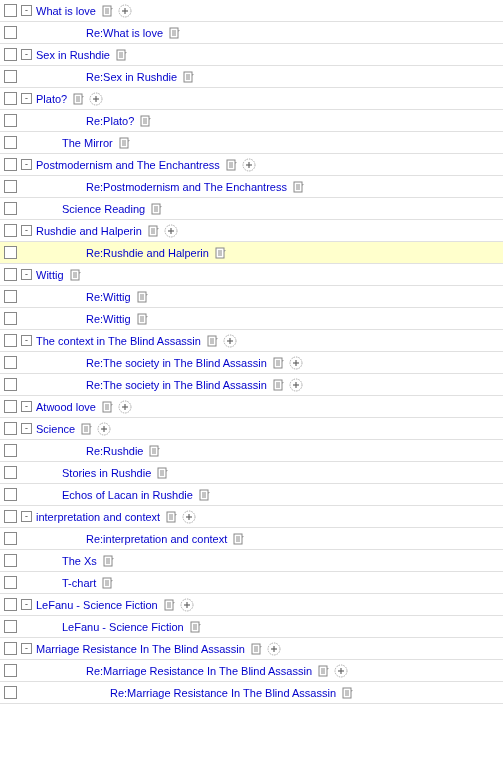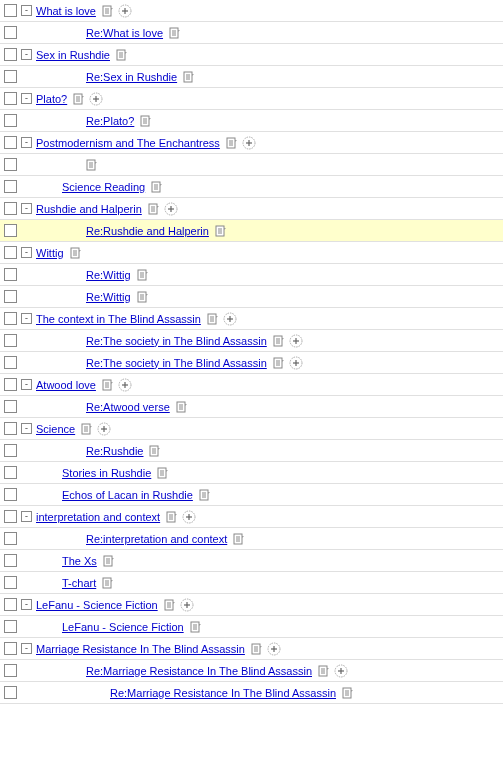--- a/index.html
+++ b/index.html
@@ -50,21 +50,20 @@
     color: #444;
   }
   .spacer {
     width: 13px;
     margin-right: 4px;
     flex-shrink: 0;
     display: inline-block;
   }
   .link {
     color: #0000cc;
-    text-decoration: underline;
     cursor: pointer;
     margin-right: 6px;
   }
   .icon-doc {
     width: 12px;
     height: 12px;
     display: inline-flex;
     margin-right: 4px;
     flex-shrink: 0;
     cursor: pointer;
@@ -182,20 +181,35 @@
           <rect x="1" y="1" width="8" height="10" fill="#fff" stroke="#888" stroke-width="1"></rect>
           <line x1="3" y1="4" x2="7" y2="4" stroke="#888" stroke-width="1"></line>
           <line x1="3" y1="6" x2="7" y2="6" stroke="#888" stroke-width="1"></line>
           <line x1="3" y1="8" x2="7" y2="8" stroke="#888" stroke-width="1"></line>
           <path d="M9 3 L11 3 L9 5 Z" fill="#999"></path>
         </svg>
       </span>
     </div>
     <div class="row">
       <span class="checkbox"></span>
+      <span class="indent" style="width: 24px;"></span>
+      <span class="spacer"></span>
+      <span class="link">The Mirror</span>
+      <span class="icon-doc">
+        <svg width="12" height="12" viewBox="0 0 12 12">
+          <rect x="1" y="1" width="8" height="10" fill="#fff" stroke="#888" stroke-width="1"></rect>
+          <line x1="3" y1="4" x2="7" y2="4" stroke="#888" stroke-width="1"></line>
+          <line x1="3" y1="6" x2="7" y2="6" stroke="#888" stroke-width="1"></line>
+          <line x1="3" y1="8" x2="7" y2="8" stroke="#888" stroke-width="1"></line>
+          <path d="M9 3 L11 3 L9 5 Z" fill="#999"></path>
+        </svg>
+      </span>
+    </div>
+    <div class="row">
+      <span class="checkbox"></span>
       <span class="indent" style="width: 0px;"></span>
       <span class="expander">-</span>
       <span class="link">Postmodernism and The Enchantress</span>
       <span class="icon-doc">
         <svg width="12" height="12" viewBox="0 0 12 12">
           <rect x="1" y="1" width="8" height="10" fill="#fff" stroke="#888" stroke-width="1"></rect>
           <line x1="3" y1="4" x2="7" y2="4" stroke="#888" stroke-width="1"></line>
           <line x1="3" y1="6" x2="7" y2="6" stroke="#888" stroke-width="1"></line>
           <line x1="3" y1="8" x2="7" y2="8" stroke="#888" stroke-width="1"></line>
           <path d="M9 3 L11 3 L9 5 Z" fill="#999"></path>
@@ -206,20 +220,21 @@
           <circle cx="7" cy="7" r="6" fill="#fff" stroke="#aaa" stroke-width="1" stroke-dasharray="1.5,1"></circle>
           <line x1="7" y1="4" x2="7" y2="10" stroke="#666" stroke-width="1.2"></line>
           <line x1="4" y1="7" x2="10" y2="7" stroke="#666" stroke-width="1.2"></line>
         </svg>
       </span>
     </div>
     <div class="row">
       <span class="checkbox"></span>
       <span class="indent" style="width: 48px;"></span>
       <span class="spacer"></span>
+      <span class="link">Re:Postmodernism and The Enchantress</span>
       <span class="icon-doc">
         <svg width="12" height="12" viewBox="0 0 12 12">
           <rect x="1" y="1" width="8" height="10" fill="#fff" stroke="#888" stroke-width="1"></rect>
           <line x1="3" y1="4" x2="7" y2="4" stroke="#888" stroke-width="1"></line>
           <line x1="3" y1="6" x2="7" y2="6" stroke="#888" stroke-width="1"></line>
           <line x1="3" y1="8" x2="7" y2="8" stroke="#888" stroke-width="1"></line>
           <path d="M9 3 L11 3 L9 5 Z" fill="#999"></path>
         </svg>
       </span>
     </div>
@@ -398,35 +413,20 @@
           <line x1="3" y1="6" x2="7" y2="6" stroke="#888" stroke-width="1"></line>
           <line x1="3" y1="8" x2="7" y2="8" stroke="#888" stroke-width="1"></line>
           <path d="M9 3 L11 3 L9 5 Z" fill="#999"></path>
         </svg>
       </span>
       <span class="icon-plus">
         <svg width="14" height="14" viewBox="0 0 14 14">
           <circle cx="7" cy="7" r="6" fill="#fff" stroke="#aaa" stroke-width="1" stroke-dasharray="1.5,1"></circle>
           <line x1="7" y1="4" x2="7" y2="10" stroke="#666" stroke-width="1.2"></line>
           <line x1="4" y1="7" x2="10" y2="7" stroke="#666" stroke-width="1.2"></line>
-        </svg>
-      </span>
-    </div>
-    <div class="row">
-      <span class="checkbox"></span>
-      <span class="indent" style="width: 48px;"></span>
-      <span class="spacer"></span>
-      <span class="link">Re:Atwood verse</span>
-      <span class="icon-doc">
-        <svg width="12" height="12" viewBox="0 0 12 12">
-          <rect x="1" y="1" width="8" height="10" fill="#fff" stroke="#888" stroke-width="1"></rect>
-          <line x1="3" y1="4" x2="7" y2="4" stroke="#888" stroke-width="1"></line>
-          <line x1="3" y1="6" x2="7" y2="6" stroke="#888" stroke-width="1"></line>
-          <line x1="3" y1="8" x2="7" y2="8" stroke="#888" stroke-width="1"></line>
-          <path d="M9 3 L11 3 L9 5 Z" fill="#999"></path>
         </svg>
       </span>
     </div>
     <div class="row">
       <span class="checkbox"></span>
       <span class="indent" style="width: 0px;"></span>
       <span class="expander">-</span>
       <span class="link">Science</span>
       <span class="icon-doc">
         <svg width="12" height="12" viewBox="0 0 12 12">

